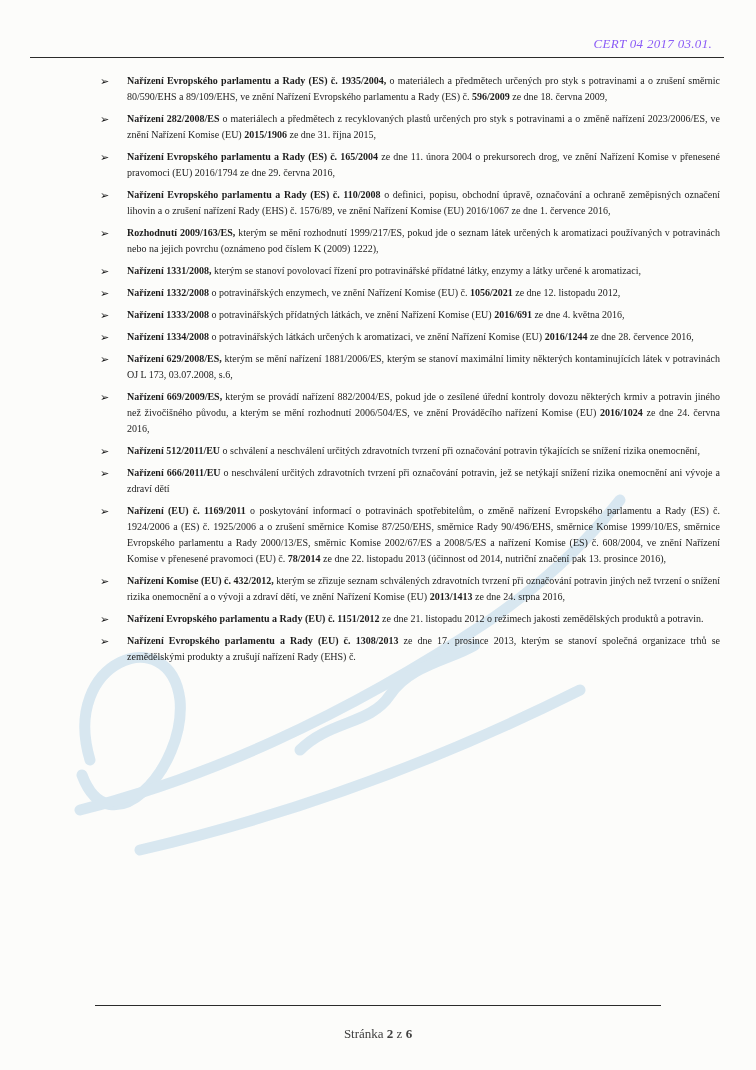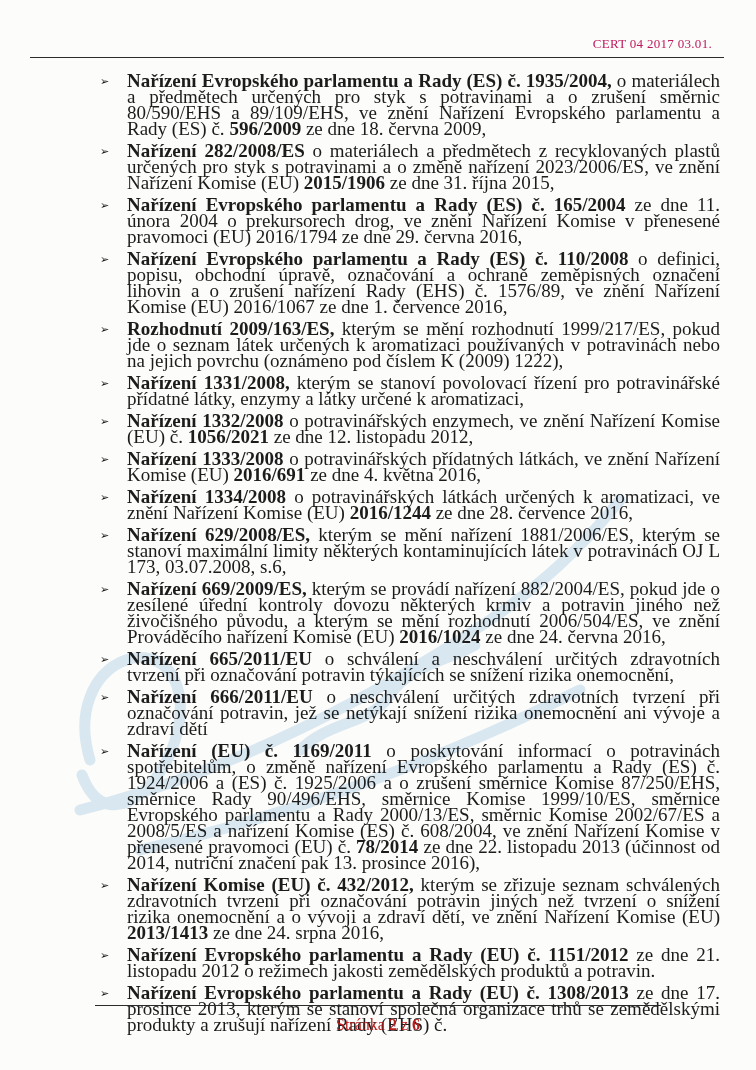--- a/index.html
+++ b/index.html
@@ -11,23 +11,24 @@
     font-family: "Liberation Serif", serif;
     color: #1c1c1c;
     overflow: hidden;
   }
   .page { position: absolute; inset: 0; }
 
   .header-text {
     position: absolute;
     top: 36px;
     right: 44px;
+    font-style: italic;
     font-size: 13px;
     letter-spacing: 0.3px;
-    color: #be185d;
+    color: #8b5cf6;
     z-index: 2;
   }
   .header-rule {
     position: absolute;
     top: 57px;
     left: 30px;
     right: 32px;
     border-top: 1.6px solid #2b2b2b;
     z-index: 2;
   }
@@ -52,41 +53,41 @@
   .item { display: flex; margin-bottom: 6px; }
   .bullet {
     flex: 0 0 27px;
     font-size: 11px;
     padding-top: 2px;
     color: #111;
   }
   .item-text {
     flex: 1;
     text-align: justify;
-    font-size: 19px;
+    font-size: 10px;
     line-height: 16px;
   }
   .bold { font-weight: bold; }
 
   .footer-rule {
     position: absolute;
     bottom: 64px;
     left: 95px;
     width: 566px;
     border-top: 1.4px solid #2b2b2b;
     z-index: 2;
   }
   .footer-text {
     position: absolute;
-    bottom: 36px;
+    bottom: 28px;
     left: 95px;
     width: 566px;
     text-align: center;
-    font-size: 16px;
-    color: #b91c1c;
+    font-size: 13px;
+    color: #404040;
     z-index: 2;
   }
   .footer-text .bold { font-weight: bold; }
 </style>
 </head>
 <body>
 
 <div class="page">
 
   <svg class="watermark" viewBox="0 0 640 560" xmlns="http://www.w3.org/2000/svg">
@@ -141,21 +142,21 @@
       <div class="item">
         <span class="bullet">➢</span>
         <div class="item-text"><span class="bold">Nařízení 629/2008/ES,</span><span> kterým se mění nařízení 1881/2006/ES, kterým se stanoví maximální limity některých kontaminujících látek v potravinách OJ L 173, 03.07.2008, s.6,</span></div>
       </div>
       <div class="item">
         <span class="bullet">➢</span>
         <div class="item-text"><span class="bold">Nařízení 669/2009/ES,</span><span> kterým se provádí nařízení 882/2004/ES, pokud jde o zesílené úřední kontroly dovozu některých krmiv a potravin jiného než živočišného původu, a kterým se mění rozhodnutí 2006/504/ES, ve znění Prováděcího nařízení Komise (EU) </span><span class="bold">2016/1024</span><span> ze dne 24. června 2016,</span></div>
       </div>
       <div class="item">
         <span class="bullet">➢</span>
-        <div class="item-text"><span class="bold">Nařízení 665/2011/EU</span><span> o schválení a neschválení určitých zdravotních tvrzení při označování potravin týkajících se snížení rizika onemocnění,</span></div>
+        <div class="item-text"><span class="bold">Nařízení 512/2011/EU</span><span> o schválení a neschválení určitých zdravotních tvrzení při označování potravin týkajících se snížení rizika onemocnění,</span></div>
       </div>
       <div class="item">
         <span class="bullet">➢</span>
         <div class="item-text"><span class="bold">Nařízení 666/2011/EU</span><span> o neschválení určitých zdravotních tvrzení při označování potravin, jež se netýkají snížení rizika onemocnění ani vývoje a zdraví dětí</span></div>
       </div>
       <div class="item">
         <span class="bullet">➢</span>
         <div class="item-text"><span class="bold">Nařízení (EU) č. 1169/2011</span><span> o poskytování informací o potravinách spotřebitelům, o změně nařízení Evropského parlamentu a Rady (ES) č. 1924/2006 a (ES) č. 1925/2006 a o zrušení směrnice Komise 87/250/EHS, směrnice Rady 90/496/EHS, směrnice Komise 1999/10/ES, směrnice Evropského parlamentu a Rady 2000/13/ES, směrnic Komise 2002/67/ES a 2008/5/ES a nařízení Komise (ES) č. 608/2004, ve znění Nařízení Komise v přenesené pravomoci (EU) č. </span><span class="bold">78/2014</span><span> ze dne 22. listopadu 2013 (účinnost od 2014, nutriční značení pak 13. prosince 2016),</span></div>
       </div>
       <div class="item">

